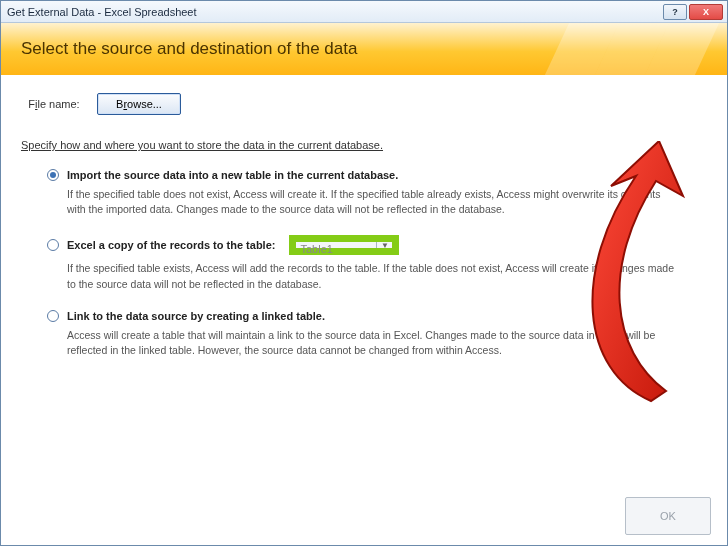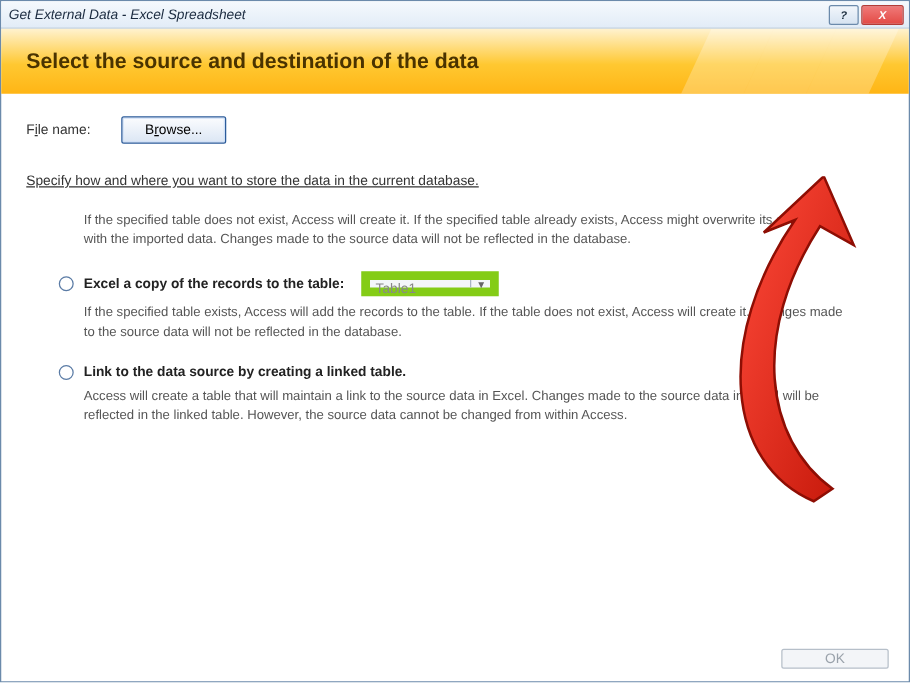--- a/index.html
+++ b/index.html
@@ -1,45 +1,45 @@
 <!DOCTYPE html>
 <html><head>
 <meta charset="utf-8">
 <style>
   * { box-sizing: border-box; font-family: "Segoe UI", Tahoma, sans-serif; }
   body { margin: 0; background: #fff; overflow: hidden; }
   .window { width: 728px; height: 546px; border: 1px solid #6b8aab; position: relative; background: #fff; }
-  .titlebar { height: 22px; background: linear-gradient(#f5f9fd, #e2ecf7); border-bottom: 1px solid #b4c7db; display: flex; align-items: center; padding: 0 4px; font-size: 11px; color: #1a2a3f; font-style: italic; }
+  .titlebar { height: 22px; background: linear-gradient(#f5f9fd, #e2ecf7); border-bottom: 1px solid #b4c7db; display: flex; align-items: center; padding: 0 4px; font-size: 11px; color: #1a2a3f; }
   .titlebar .title { flex: 1; padding-left: 2px; }
   .titlebar .win-btn { width: 24px; height: 16px; margin-left: 2px; border: 1px solid #6b8aab; background: linear-gradient(#f2f6fb,#d6e3f1); display:flex;align-items:center;justify-content:center; font-size:9px; color:#234; border-radius:2px; cursor:pointer;}
   .titlebar .win-btn.close { background: linear-gradient(#f07a79,#e34b46); border-color:#b33b36; color:#fff; font-weight:bold; width:34px; }
   .titlebar .win-btn.help { font-weight:bold; }
   .banner { height: 52px; background: linear-gradient(#fff2cf 0%, #ffc831 55%, #ffb515 100%); position:relative; padding: 0 20px; display:flex; align-items:center; overflow:hidden;}
-  .banner h1 { margin:0; font-size:17px; font-weight:bold; color:#4a3300; }
+  .banner h1 { margin:0; font-size:17px; font-weight:normal; color:#4a3300; }
   .banner .chev { position:absolute; top:0; height:100%; width:50px; transform: skewX(-25deg); background: rgba(255,255,255,0.25); }
   .banner .c1{ right:120px;} .banner .c2{ right:70px;} .banner .c3{ right:20px;}
   .content { padding: 18px 20px 0 20px; font-size: 11px; color:#333; position:relative; }
   .label-source { margin-bottom: 24px; }
   .filerow { display:flex; align-items:center; gap:10px; margin-bottom: 24px; }
-  .filerow .lab { width:66px; text-align:left; }
+  .filerow .lab { width:66px; text-align:center; }
   .underl { text-decoration: underline; }
   .file-input { flex:1; height:20px; border:1px solid #8e9bab; padding:1px 4px; font-size:11px; }
   .browse-btn { width:84px; height:22px; border:1px solid #2b5b9a; background:linear-gradient(#fbfcfe,#dbe6f4); font-size:11px; border-radius:2px; cursor:pointer; box-shadow:0 0 0 1px #cfe0f7 inset;}
   .groupline { margin: 0 0 18px 0; text-decoration: underline; }
   .options { padding-left: 26px; }
   .opt { margin-bottom: 18px; }
   .opt .head { display:flex; align-items:center; gap:8px; margin-bottom:6px; }
   .opt .head .rb { appearance:none; width:12px; height:12px; border:1px solid #5a7ba5; border-radius:50%; display:inline-block; position:relative; background:#fff; cursor:pointer;}
   .opt .head .rb.checked::after{content:"";position:absolute;left:2px;top:2px;width:6px;height:6px;border-radius:50%;background:#3d72b5;}
   .opt .head .txt { font-weight:bold; font-size:11px; color:#222; }
   .opt .sel { display:inline-block; width:110px; height:20px; border:7px solid #84cc16; background:#f4f6f9; color:#888; font-size:11px; margin-left:6px; padding:1px 18px 1px 4px; position:relative; cursor:default;}
   .opt .sel .dd{position:absolute;right:0;top:0;bottom:0;width:16px;border-left:1px solid #a8b4c3;display:flex;align-items:center;justify-content:center;color:#666;font-size:8px;}
   .opt .desc { margin-left:20px; font-size:10.5px; color:#555; line-height:1.45; max-width:610px;}
   .footer { position:absolute; bottom:10px; right:16px; display:flex; gap:10px;}
-  .footer button { width:86px; height:16px; border:1px solid #b6bfc9; background:#f3f5f8; color:#9aa2ab; font-size:11px; border-radius:2px; cursor:default;}
+  .footer button { width:86px; height:38px; border:1px solid #b6bfc9; background:#f3f5f8; color:#9aa2ab; font-size:11px; border-radius:2px; cursor:default;}
   .arrow-svg{position:absolute; pointer-events:none;}
 </style>
 </head>
 <body>
 
 <div class="window">
   <div class="titlebar">
     <span class="title">Get External Data - Excel Spreadsheet</span>
     <span class="win-btn help">?</span>
     <span class="win-btn close">X</span>
@@ -57,20 +57,24 @@
     <div class="filerow">
       <span class="lab"><span>F</span><span class="underl">i</span><span>le name:</span></span>
       <button class="browse-btn"><span>B</span><span class="underl">r</span><span>owse...</span></button>
     </div>
 
     <div class="groupline">Specify how and where you want to store the data in the current database.</div>
 
     <div class="options">
 
       <div class="opt">
+        <div class="head">
+          <span class="rb checked"></span>
+          <span class="txt">Import the source data into a new table in the current database.</span>
+        </div>
         <div class="desc">If the specified table does not exist, Access will create it. If the specified table already exists, Access might overwrite its contents with the imported data. Changes made to the source data will not be reflected in the database.</div>
       </div>
 
       <div class="opt">
         <div class="head">
           <span class="rb"></span>
           <span class="txt">Excel a copy of the records to the table:</span>
           <span class="sel">
             <span>Table1</span>
             <span class="dd">▼</span>

